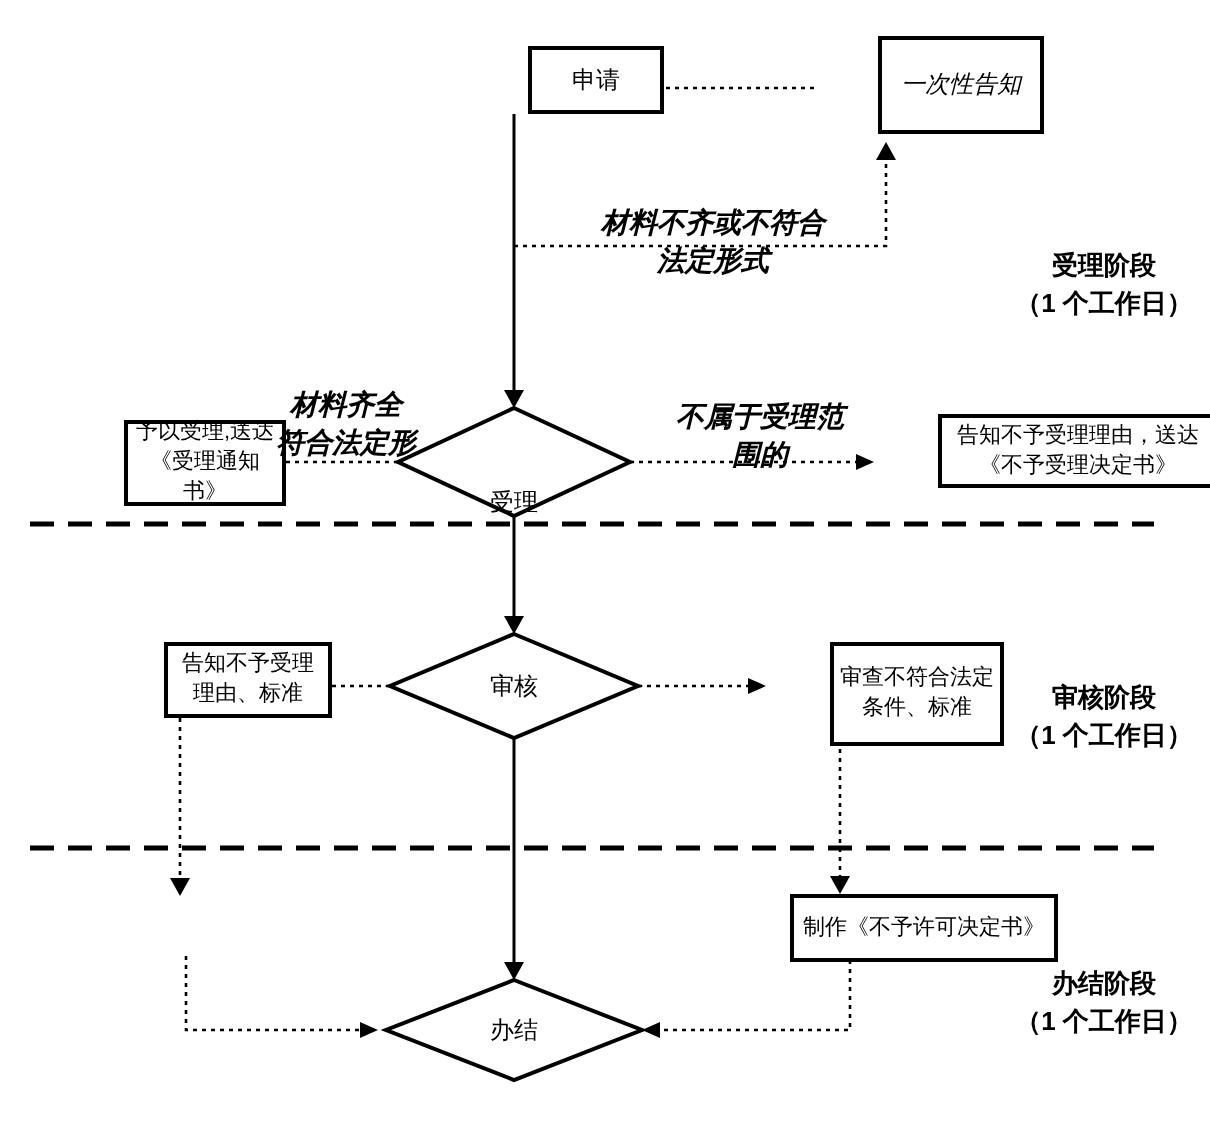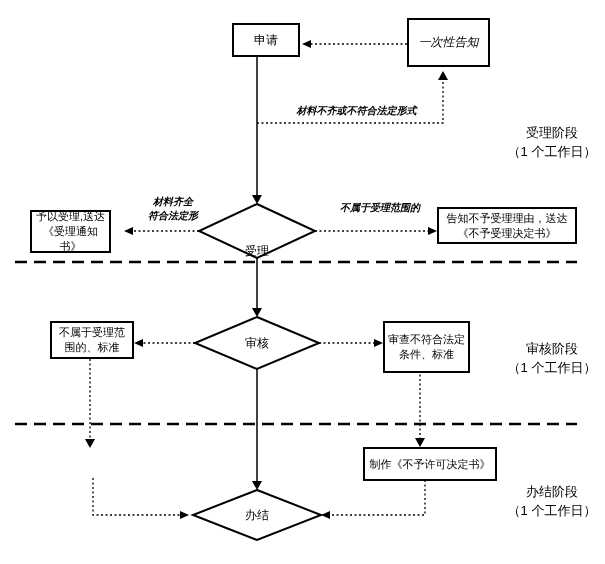--- a/index.html
+++ b/index.html
@@ -5,33 +5,33 @@
   html,body{margin:0;padding:0;background:#f2f2f2;}
   .canvas{
     position:relative;width:605px;height:564px;background:#ffffff;
     font-family:"Liberation Sans","DejaVu Sans",sans-serif;color:#000;
     overflow:hidden;
   }
   .layer{position:absolute;left:0;top:0;width:605px;height:564px;}
   .node{
     position:absolute;box-sizing:border-box;border:2px solid #000;background:#fff;
     display:flex;align-items:center;justify-content:center;text-align:center;
-    line-height:1.35;padding:15px 2px;
+    line-height:1.35;padding:15px 2px;margin-left:32px;
   }
   .dlabel{
     position:absolute;display:flex;align-items:center;justify-content:center;
     text-align:center;background:transparent;
   }
   .edge-label{
     position:absolute;text-align:center;
     font-family:"Liberation Serif","DejaVu Serif",serif;
-    font-style:italic;font-weight:bold;font-size:10px;line-height:1.35;
+    font-style:italic;font-weight:bold;font-size:14px;line-height:1.35;
   }
   .stage-label{
-    position:absolute;text-align:center;font-size:13px;line-height:1.45;
+    position:absolute;text-align:center;font-size:13px;line-height:1.45;font-weight:bold;
   }
   .fs12{font-size:12px;}
   .fs11{font-size:11px;}
 </style>
 </head>
 <body>
 
 <div class="canvas">
 
   <svg class="layer" width="605" height="564" viewBox="0 0 605 564" xmlns="http://www.w3.org/2000/svg">
@@ -73,21 +73,21 @@
   </svg>
 
   <div class="node fs12" style="left:232px;top:23px;width:68px;height:34px;">申请</div>
 
   <div class="node fs12" style="left:407px;top:18px;width:83px;height:49px;font-style:italic;">一次性告知</div>
 
   <div class="node fs11" style="left:30px;top:210px;width:81px;height:43px;">予以受理,送达《受理通知书》</div>
 
   <div class="node fs11" style="left:437px;top:207px;width:140px;height:37px;">告知不予受理理由，送达《不予受理决定书》</div>
 
-  <div class="node fs11" style="left:50px;top:321px;width:84px;height:38px;">不属于受理范围的、标准</div>
+  <div class="node fs11" style="left:50px;top:321px;width:84px;height:38px;">告知不予受理理由、标准</div>
 
   <div class="node fs11" style="left:383px;top:321px;width:87px;height:52px;">审查不符合法定条件、标准</div>
 
 
   <div class="node fs11" style="left:363px;top:447px;width:134px;height:24px;">制作《不予许可决定书》</div>
 
   <div class="dlabel fs12" style="left:227px;top:221px;width:60px;height:20px;margin-top:20px;">受理</div>
   <div class="dlabel fs12" style="left:227px;top:333px;width:60px;height:20px;">审核</div>
   <div class="dlabel fs12" style="left:227px;top:505px;width:60px;height:20px;">办结</div>
 

